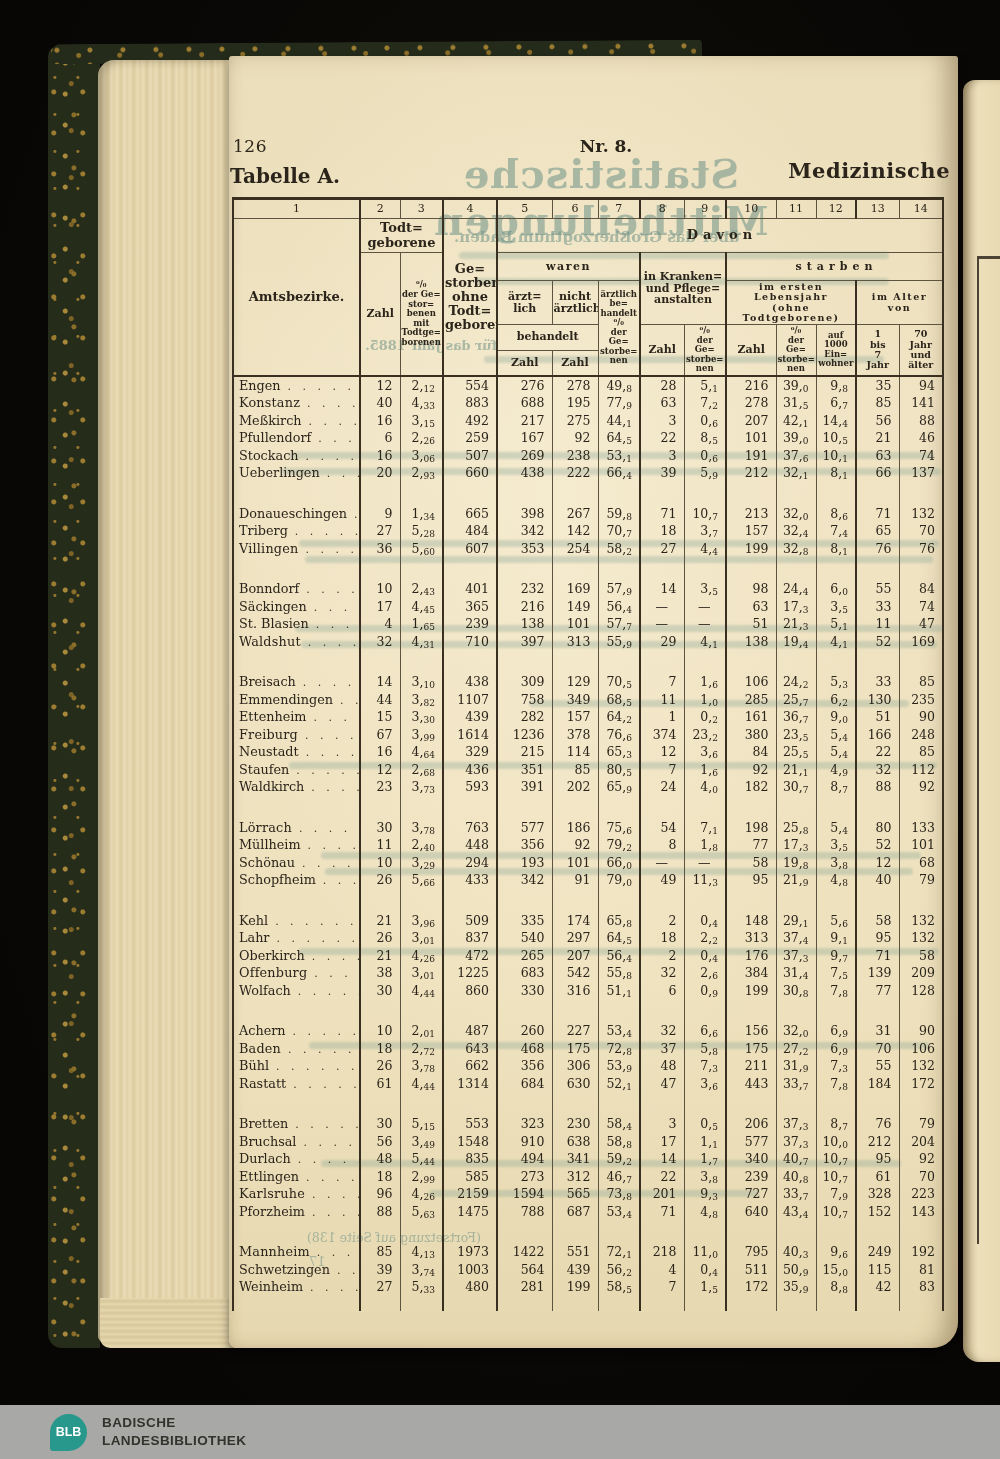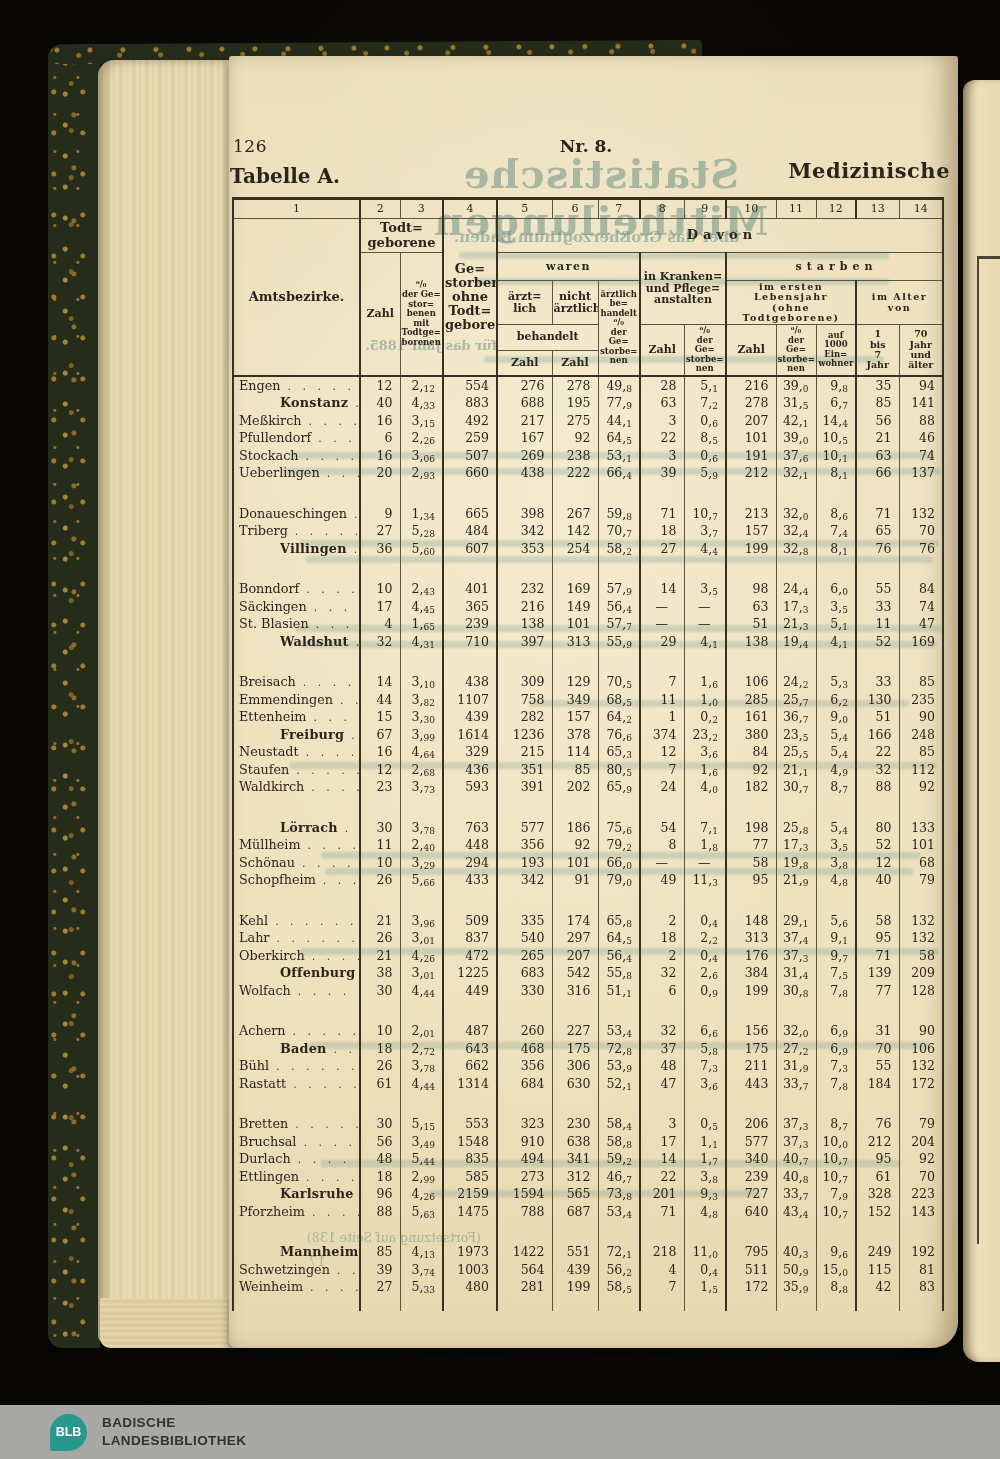--- a/index.html
+++ b/index.html
@@ -61,21 +61,21 @@
   .bleed-sub{position:absolute;left:218px;top:172px;width:300px;text-align:center;font-size:15px;}
   .bleed-year{position:absolute;left:28px;top:282px;width:240px;font-size:13px;}
   .bleed-cont{position:absolute;left:42px;top:1174px;width:210px;font-size:12.5px;font-weight:400;}
   .bleed-17{position:absolute;left:80px;top:1198px;font-size:13px;font-weight:400;}
   .bstripe{position:absolute;height:7px;border-radius:4px;background:rgba(125,158,146,.30);filter:blur(1.3px);}
 
   
   .page-content{position:absolute;left:0;top:0;width:100%;height:100%;z-index:2;color:var(--ink);}
   .pagenum{position:absolute;left:4px;top:80px;font-size:17px;letter-spacing:.5px;}
   .table-label{position:absolute;left:1px;top:108px;font-size:20px;font-weight:700;}
-  .issue{position:absolute;left:302px;top:80px;width:110px;text-align:center;font-size:17px;font-weight:700;}
+  .issue{position:absolute;left:322px;top:80px;width:110px;text-align:center;font-size:17px;font-weight:700;}
   .running-title{position:absolute;right:8px;top:102px;font-size:21px;font-weight:700;letter-spacing:.5px;}
 
   .tbl-wrap{position:absolute;left:3px;top:141px;width:711px;}
   table.main{border-collapse:collapse;table-layout:fixed;width:710px;
     border-left:2px solid var(--ink2);border-right:2px solid var(--ink2);border-top:3px solid var(--ink2);}
   table.main td{overflow:hidden;}
   td.bh{border-right:2px solid var(--ink2);}
   td.bt{border-right:1px solid var(--ink3);}
   td.bn{border-right:none;}
   thead td{border-bottom:1px solid var(--ink3);text-align:center;vertical-align:middle;
@@ -90,21 +90,21 @@
   .lsp2{letter-spacing:1.5px;}
   tr.first td{border-top:2px solid var(--ink2);}
   tbody tr.dr{height:15.8px;}
   tbody tr.gap{height:23px;}
   tbody tr.stub{height:15px;}
   td.name{padding:0 0 0 5px;font-size:12.8px;display:table-cell;text-align:center;}
   .name-inner{display:flex;align-items:baseline;}
   .bz{white-space:nowrap;}
   .leader{flex:1;overflow:hidden;white-space:nowrap;font-size:11px;letter-spacing:4px;padding:0 5px 0 7px;
     color:var(--ink);opacity:.9;}
-  tr.bold-row .bz{font-weight:700;letter-spacing:.2px;margin-left:41px;}
+  tr.bold-row .bz{font-weight:400;letter-spacing:.2px;}
   td.num{font-size:12.5px;text-align:right;padding-right:7px;}
   td.num .fr{font-size:9px;vertical-align:-1.5px;}
   td.num.dash{text-align:center;padding-right:2px;}
 
   
   .footer{position:absolute;left:0;top:1405px;width:1000px;height:54px;background:#a8a8a6;z-index:3;
     display:flex;align-items:center;font-family:"Liberation Sans", sans-serif;padding-left:42px;}
   .blb-badge{width:37px;height:37px;margin-left:8px;background:#27988b;border-radius:50% 50% 50% 8%;
     display:flex;align-items:center;justify-content:center;color:#fff;font-size:12.5px;font-weight:700;}
   .lib-name{margin-left:15px;font-size:13.5px;font-weight:800;line-height:1.3;color:#33322d;letter-spacing:.4px;}
@@ -946,21 +946,21 @@
               </tr>
               <tr class="dr">
                 <td class="name bh">
                   <div class="name-inner">
                     <span class="bz">Wolfach</span>
                     <span class="leader"> . . . . . . . . . .</span>
                   </div>
                 </td>
                 <td class="num frac bt">30</td>
                 <td class="num frac bh">4,<span class="fr">44</span></td>
-                <td class="num frac bh">449</td>
+                <td class="num frac bh">860</td>
                 <td class="num frac bt">330</td>
                 <td class="num frac bt">316</td>
                 <td class="num frac bh">51,<span class="fr">1</span></td>
                 <td class="num frac bt">6</td>
                 <td class="num frac bh">0,<span class="fr">9</span></td>
                 <td class="num frac bt">199</td>
                 <td class="num frac bt">30,<span class="fr">8</span></td>
                 <td class="num frac bh">7,<span class="fr">8</span></td>
                 <td class="num frac bt">77</td>
                 <td class="num frac bn">128</td>

